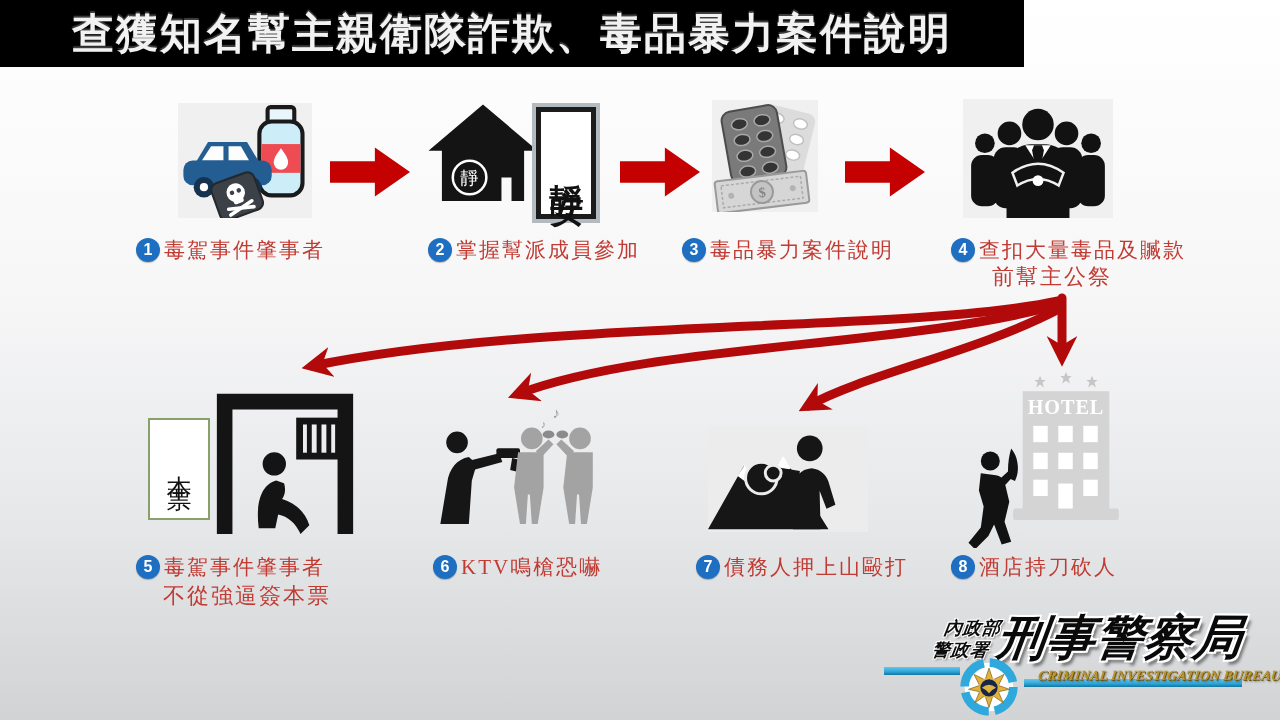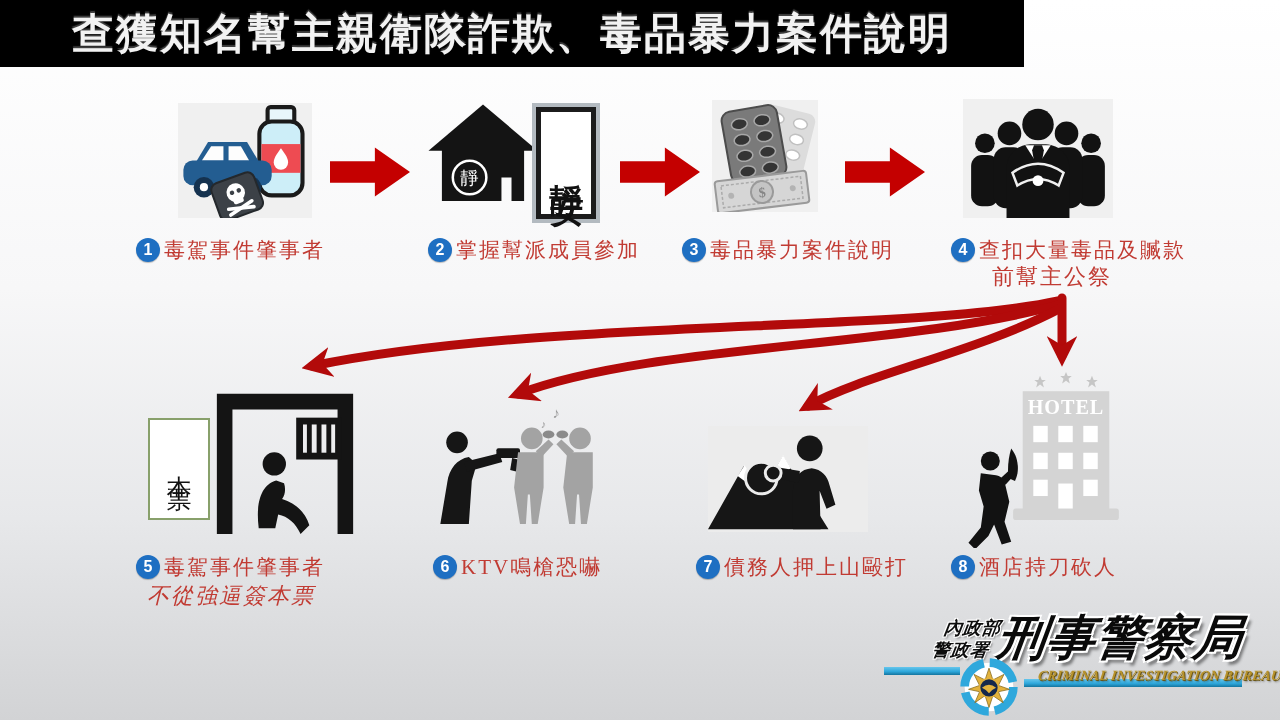--- a/index.html
+++ b/index.html
@@ -273,21 +273,21 @@
       <path d="M24,26 l16,2 c6,1 9,5 10,11 l4,17 -5,21 7,21 -10,3 -8,-21 -6,12 -14,14 -7,-7 13,-16 3,-22 -5,-17 z"></path>
       <path d="M44,32 l12,-11 5,5 -11,12 z"></path>
       <path d="M56,0 c8,10 9,24 4,34 l-7,-3 c-1,-11 0,-21 3,-31 z"></path>
     </g>
   </svg>
 
   <div class="lbl" style="left:136px;top:553px;">
     <span class="badge">5</span>
     <span class="ltx">毒駕事件肇事者</span>
   </div>
-  <span class="l2" style="left:147px;top:581px;font-style:italic;">不從強逼簽本票</span>
+  <span class="l2" style="left:163px;top:581px;">不從強逼簽本票</span>
   <div class="lbl" style="left:433px;top:553px;">
     <span class="badge">6</span>
     <span class="ltx">KTV鳴槍恐嚇</span>
   </div>
   <div class="lbl" style="left:696px;top:553px;">
     <span class="badge">7</span>
     <span class="ltx">債務人押上山毆打</span>
   </div>
   <div class="lbl" style="left:951px;top:553px;">
     <span class="badge">8</span>

